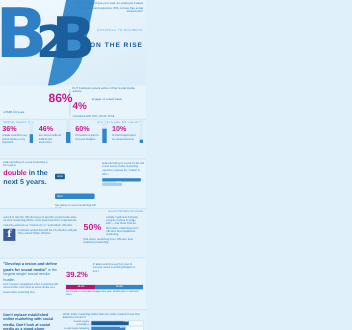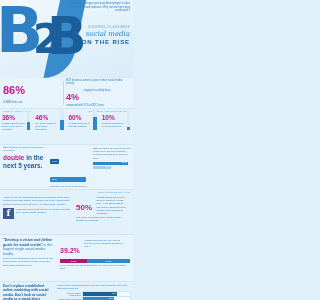--- a/index.html
+++ b/index.html
@@ -30,21 +30,21 @@
   .eyebrow{position:absolute;right:3px;top:26px;width:66px;text-align:right;
      color:#5aa5d6;font-size:2.6px;letter-spacing:.5px;}
   .title-script{position:absolute;right:3px;top:30px;width:66px;text-align:right;
      color:#2f86c9;font-size:7px;font-style:italic;font-family:"DejaVu Serif",serif;}
   .title-main{position:absolute;right:3px;top:39px;width:66px;text-align:right;
      color:#1b5e9c;font-size:6px;font-weight:bold;letter-spacing:.9px;}
 
   
   .row86{position:relative;height:30px;}
   .s86{position:absolute;left:3px;top:2px;width:58px;}
-  .s86 .num{color:#c9168c;font-size:11px;font-weight:bold;line-height:11px;display:inline-block;}
+  .s86 .num{color:#c9168c;font-size:11px;font-weight:bold;line-height:11px;display:inline-block;margin-left:41px;}
   .s86 .tail{color:#2d80c0;font-size:2.7px;line-height:3.4px;display:inline-block;
      width:32px;vertical-align:top;padding-top:3px;}
   .s86 .sub{color:#2d80c0;font-size:2.7px;line-height:3.5px;margin-top:1px;}
 
   .s32{position:absolute;left:66px;top:1px;width:64px;}
   .s32 .lead{color:#2d80c0;font-size:2.6px;line-height:3.3px;}
   .s32 .num{color:#c9168c;font-size:9px;font-weight:bold;line-height:10px;display:inline-block;}
   .s32 .tail{color:#2d80c0;font-size:2.6px;display:inline-block;vertical-align:top;padding-top:3px;}
   .s32 .sub{color:#2d80c0;font-size:2.6px;line-height:3.3px;}
   .divider-v{position:absolute;left:63px;top:3px;width:1px;height:24px;background:#bcdcf0;}
@@ -131,21 +131,20 @@
 
   <div class="hero">
     <div class="hero-wash"></div>
     <div class="swoosh"></div>
     <div class="bigB">B</div>
     <div class="bigB2">B</div>
     <div class="big2">2</div>
 
     <div class="intro">To fill a hole and hype your lead. An employee it takes to get more brand exposure. Why not use free social media tools?</div>
     <div class="eyebrow">BUSINESS-TO-BUSINESS</div>
-    <div class="title-script">social media</div>
     <div class="title-main">ON THE RISE</div>
   </div>
 
   <div class="row86">
     <div class="divider-v"></div>
     <div class="s86">
       <span class="num">86%</span>
       <span class="tail">of B2B firms are</span>
       <div class="sub">using social media, compared to 82% of B2C firms.</div>
     </div>

